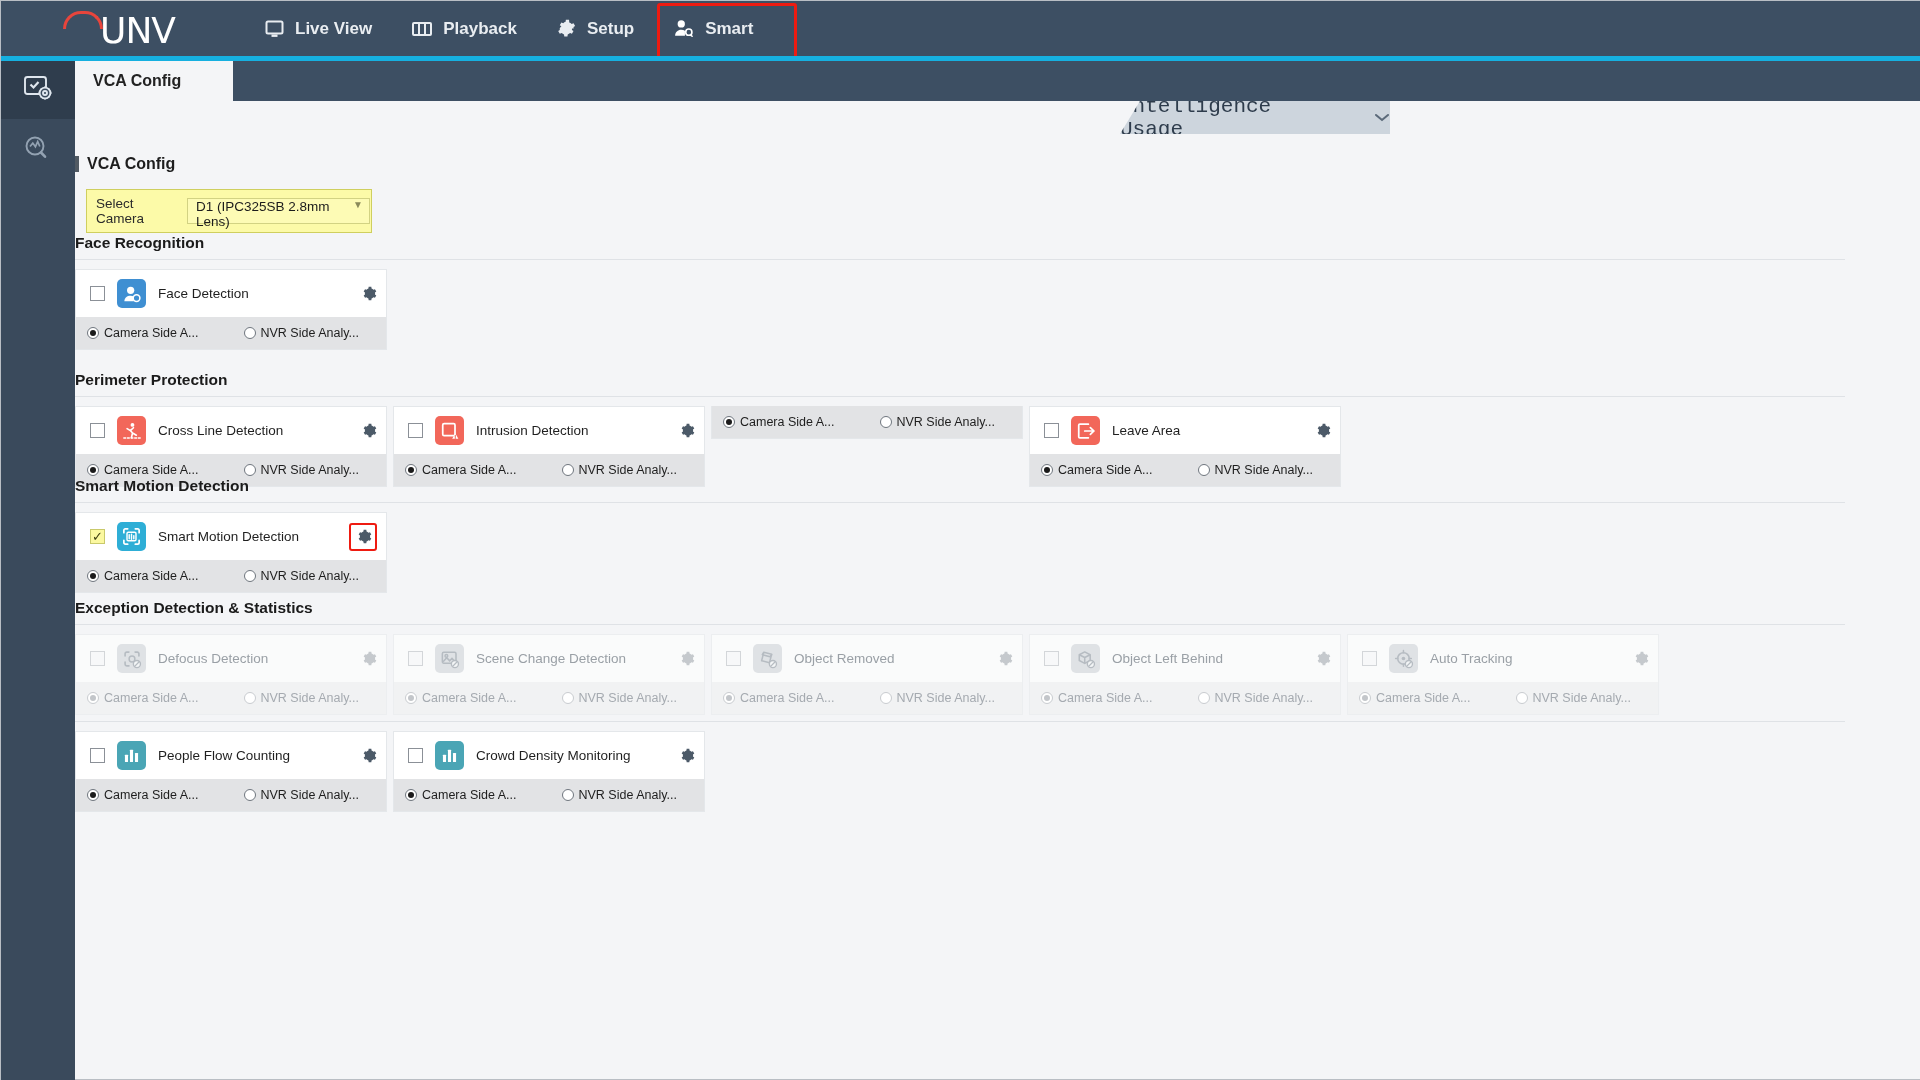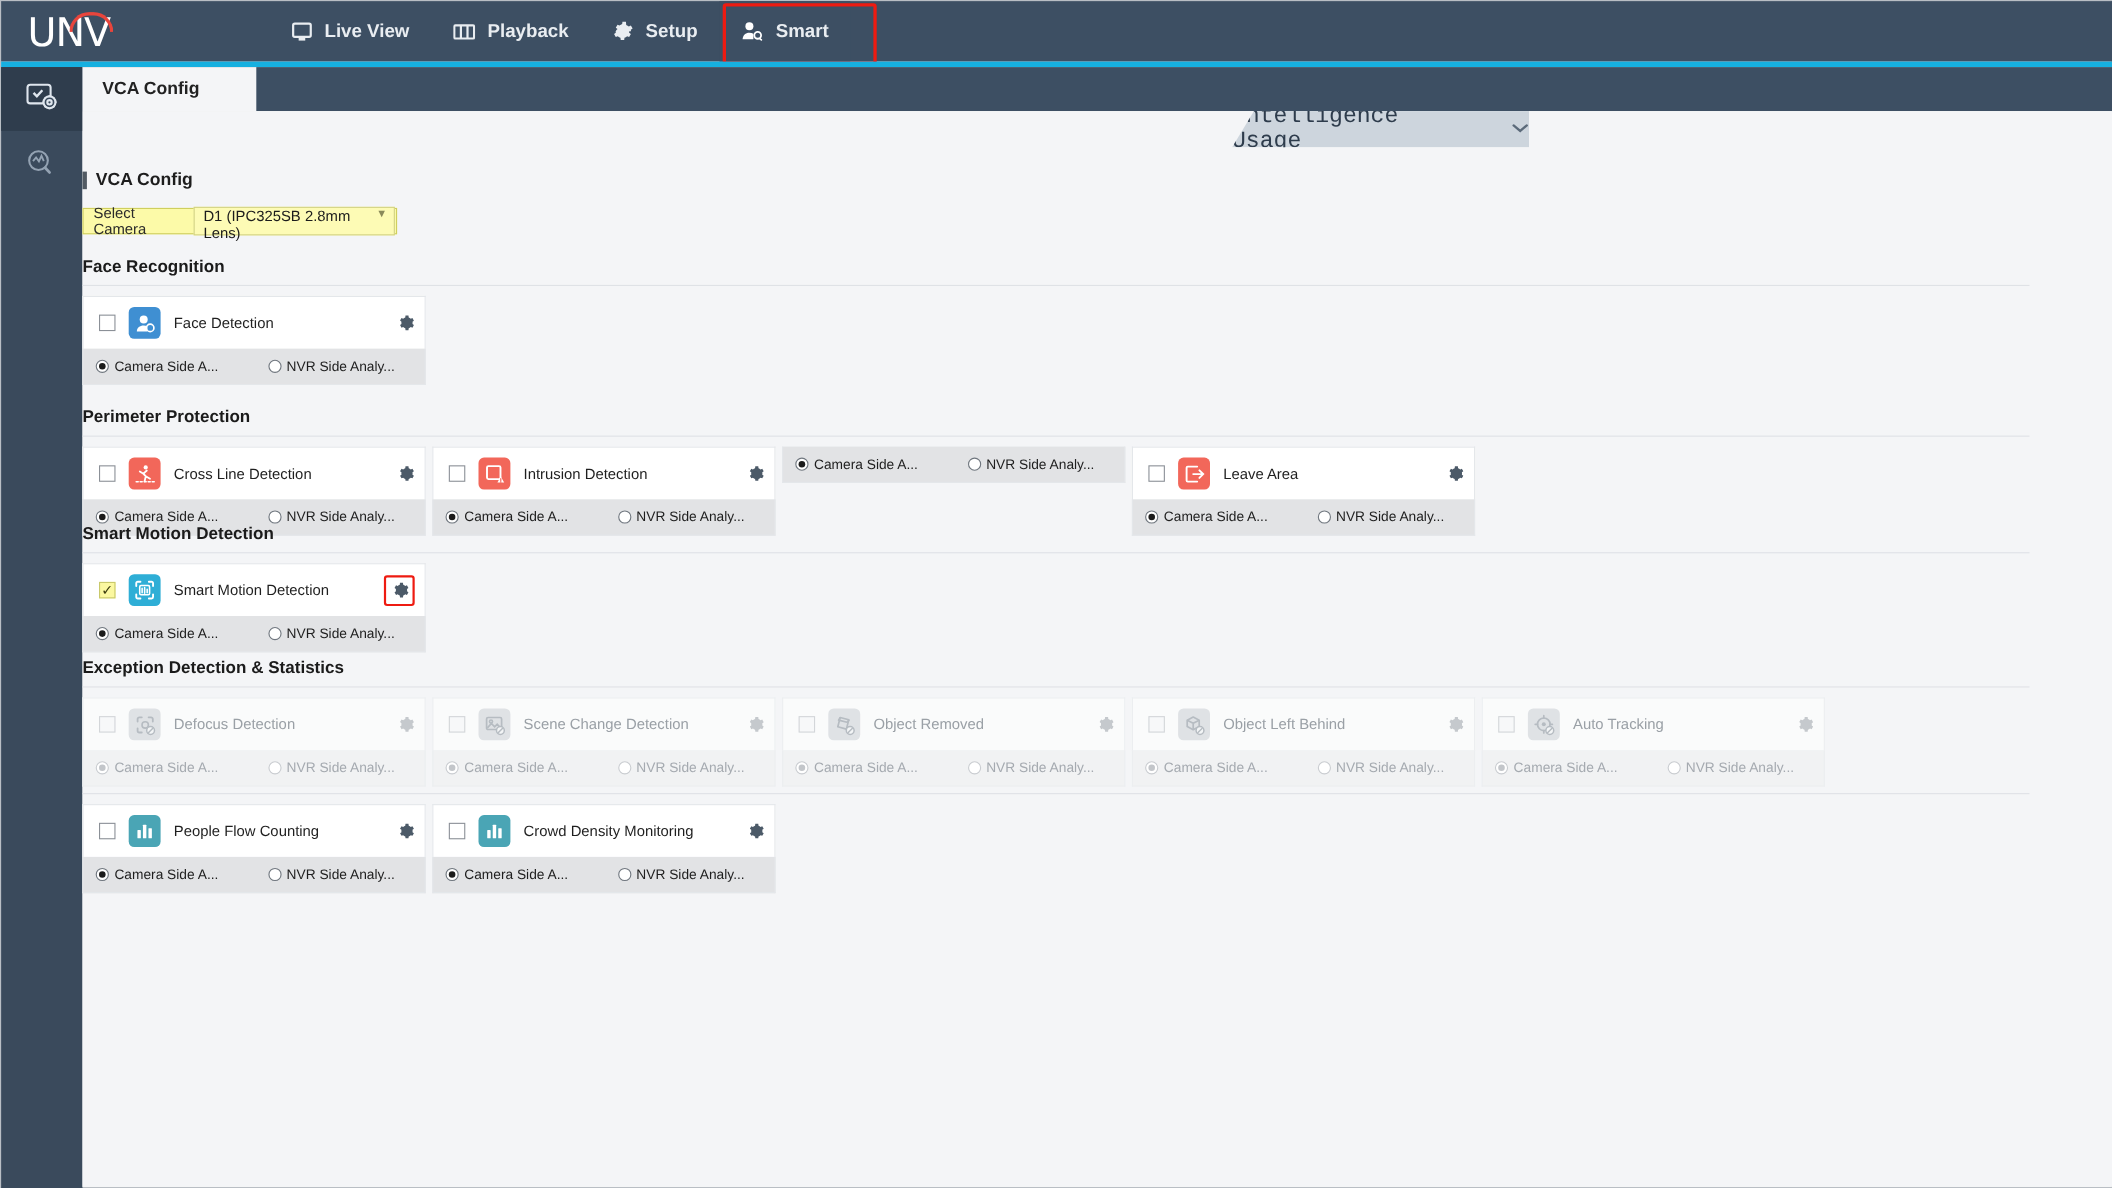--- a/index.html
+++ b/index.html
@@ -19,20 +19,21 @@
   
   .topbar {
     position: absolute; left: 0; top: 0; width: 1920px; height: 55px;
     background: #3d4f63;
     display: flex; align-items: center;
   }
   .logo {
     width: 150px; margin-left: 24px;
     display: flex; align-items: flex-end; position: relative;
     height: 40px;
+    justify-content: flex-end;
   }
   .logo-text {
     color: #ffffff; font-size: 36px; font-weight: 400;
     letter-spacing: -1px; line-height: 36px;
     font-family: "DejaVu Sans", sans-serif;
   }
   .logo-arc {
     position: absolute; left: 38px; top: 2px;
     width: 40px; height: 18px;
     border: 3px solid #e8453c;
@@ -105,22 +106,22 @@
   }
   .vca-head {
     position: absolute; left: 0px; top: 54px; display: flex;
     align-items: center; gap: 8px;
   }
   .bar-mark {
     width: 4px; height: 16px; background: #515a63; display: inline-block;
   }
 
   .cam-row {
-    position: absolute; left: 0px; top: 88px;
-    width: 286px; height: 24px;
+    position: absolute; left: 11px; top: 88px;
+    width: 286px; height: 44px;
     background: #fcfaa8; border: 1px solid #cfcf5f;
     display: flex; align-items: center;
   }
   .cam-label { font-size: 13.5px; color: #2b2b2b; padding: 0 8px 0 9px; }
   .cam-select {
     width: 196px; height: 26px; background: #fdfbb5;
     border: 1px solid #d2d283; margin-right: 1px;
     display: flex; align-items: flex-start; justify-content: space-between;
     padding: 0 6px 0 8px; font-size: 13.5px; color: #1c1c1c; cursor: pointer;
   }

